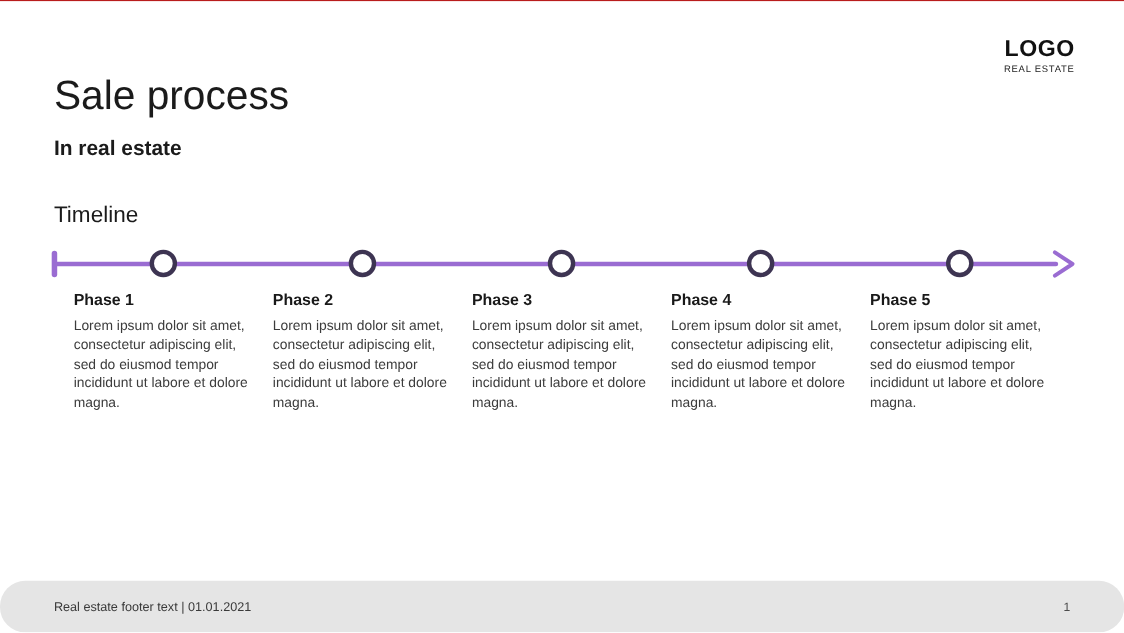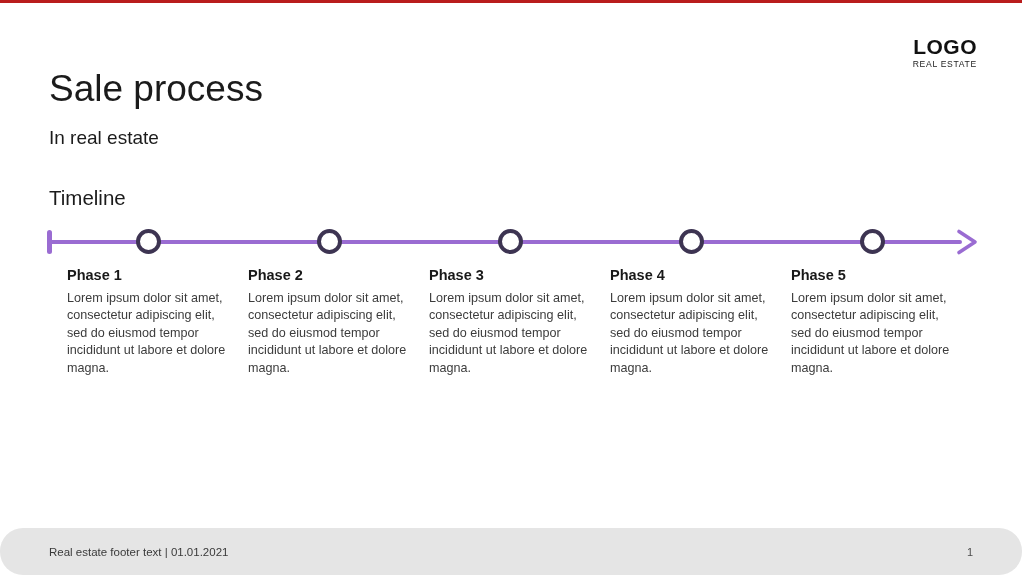--- a/index.html
+++ b/index.html
@@ -7,21 +7,21 @@
   body {
     font-family: "Liberation Sans", "DejaVu Sans", sans-serif;
     color: #1e1e1e;
     width: 1022px;
   }
   .slide {
     position: relative;
     width: 1022px;
     height: 575px;
     background: #ffffff;
-    border-top: 3px solid #b91c1c;
+    border-top: 1px solid #b91c1c;
     overflow: hidden;
   }
 
   
   .logo {
     position: absolute;
     top: 32px;
     right: 45px;
     text-align: right;
   }
@@ -44,21 +44,21 @@
   .title {
     margin: 65px 0 16px 49px;
     font-size: 37px;
     font-weight: 400;
     color: #1b1b1b;
     line-height: 1.15;
   }
   .subtitle {
     margin: 13px 0 0 49px;
     font-size: 19px;
-    font-weight: 400;
+    font-weight: 700;
     color: #1b1b1b;
   }
   .tl-heading {
     margin: 37px 0 10px 49px;
     font-size: 20.5px;
     font-weight: 400;
     color: #1b1b1b;
   }
 
   

